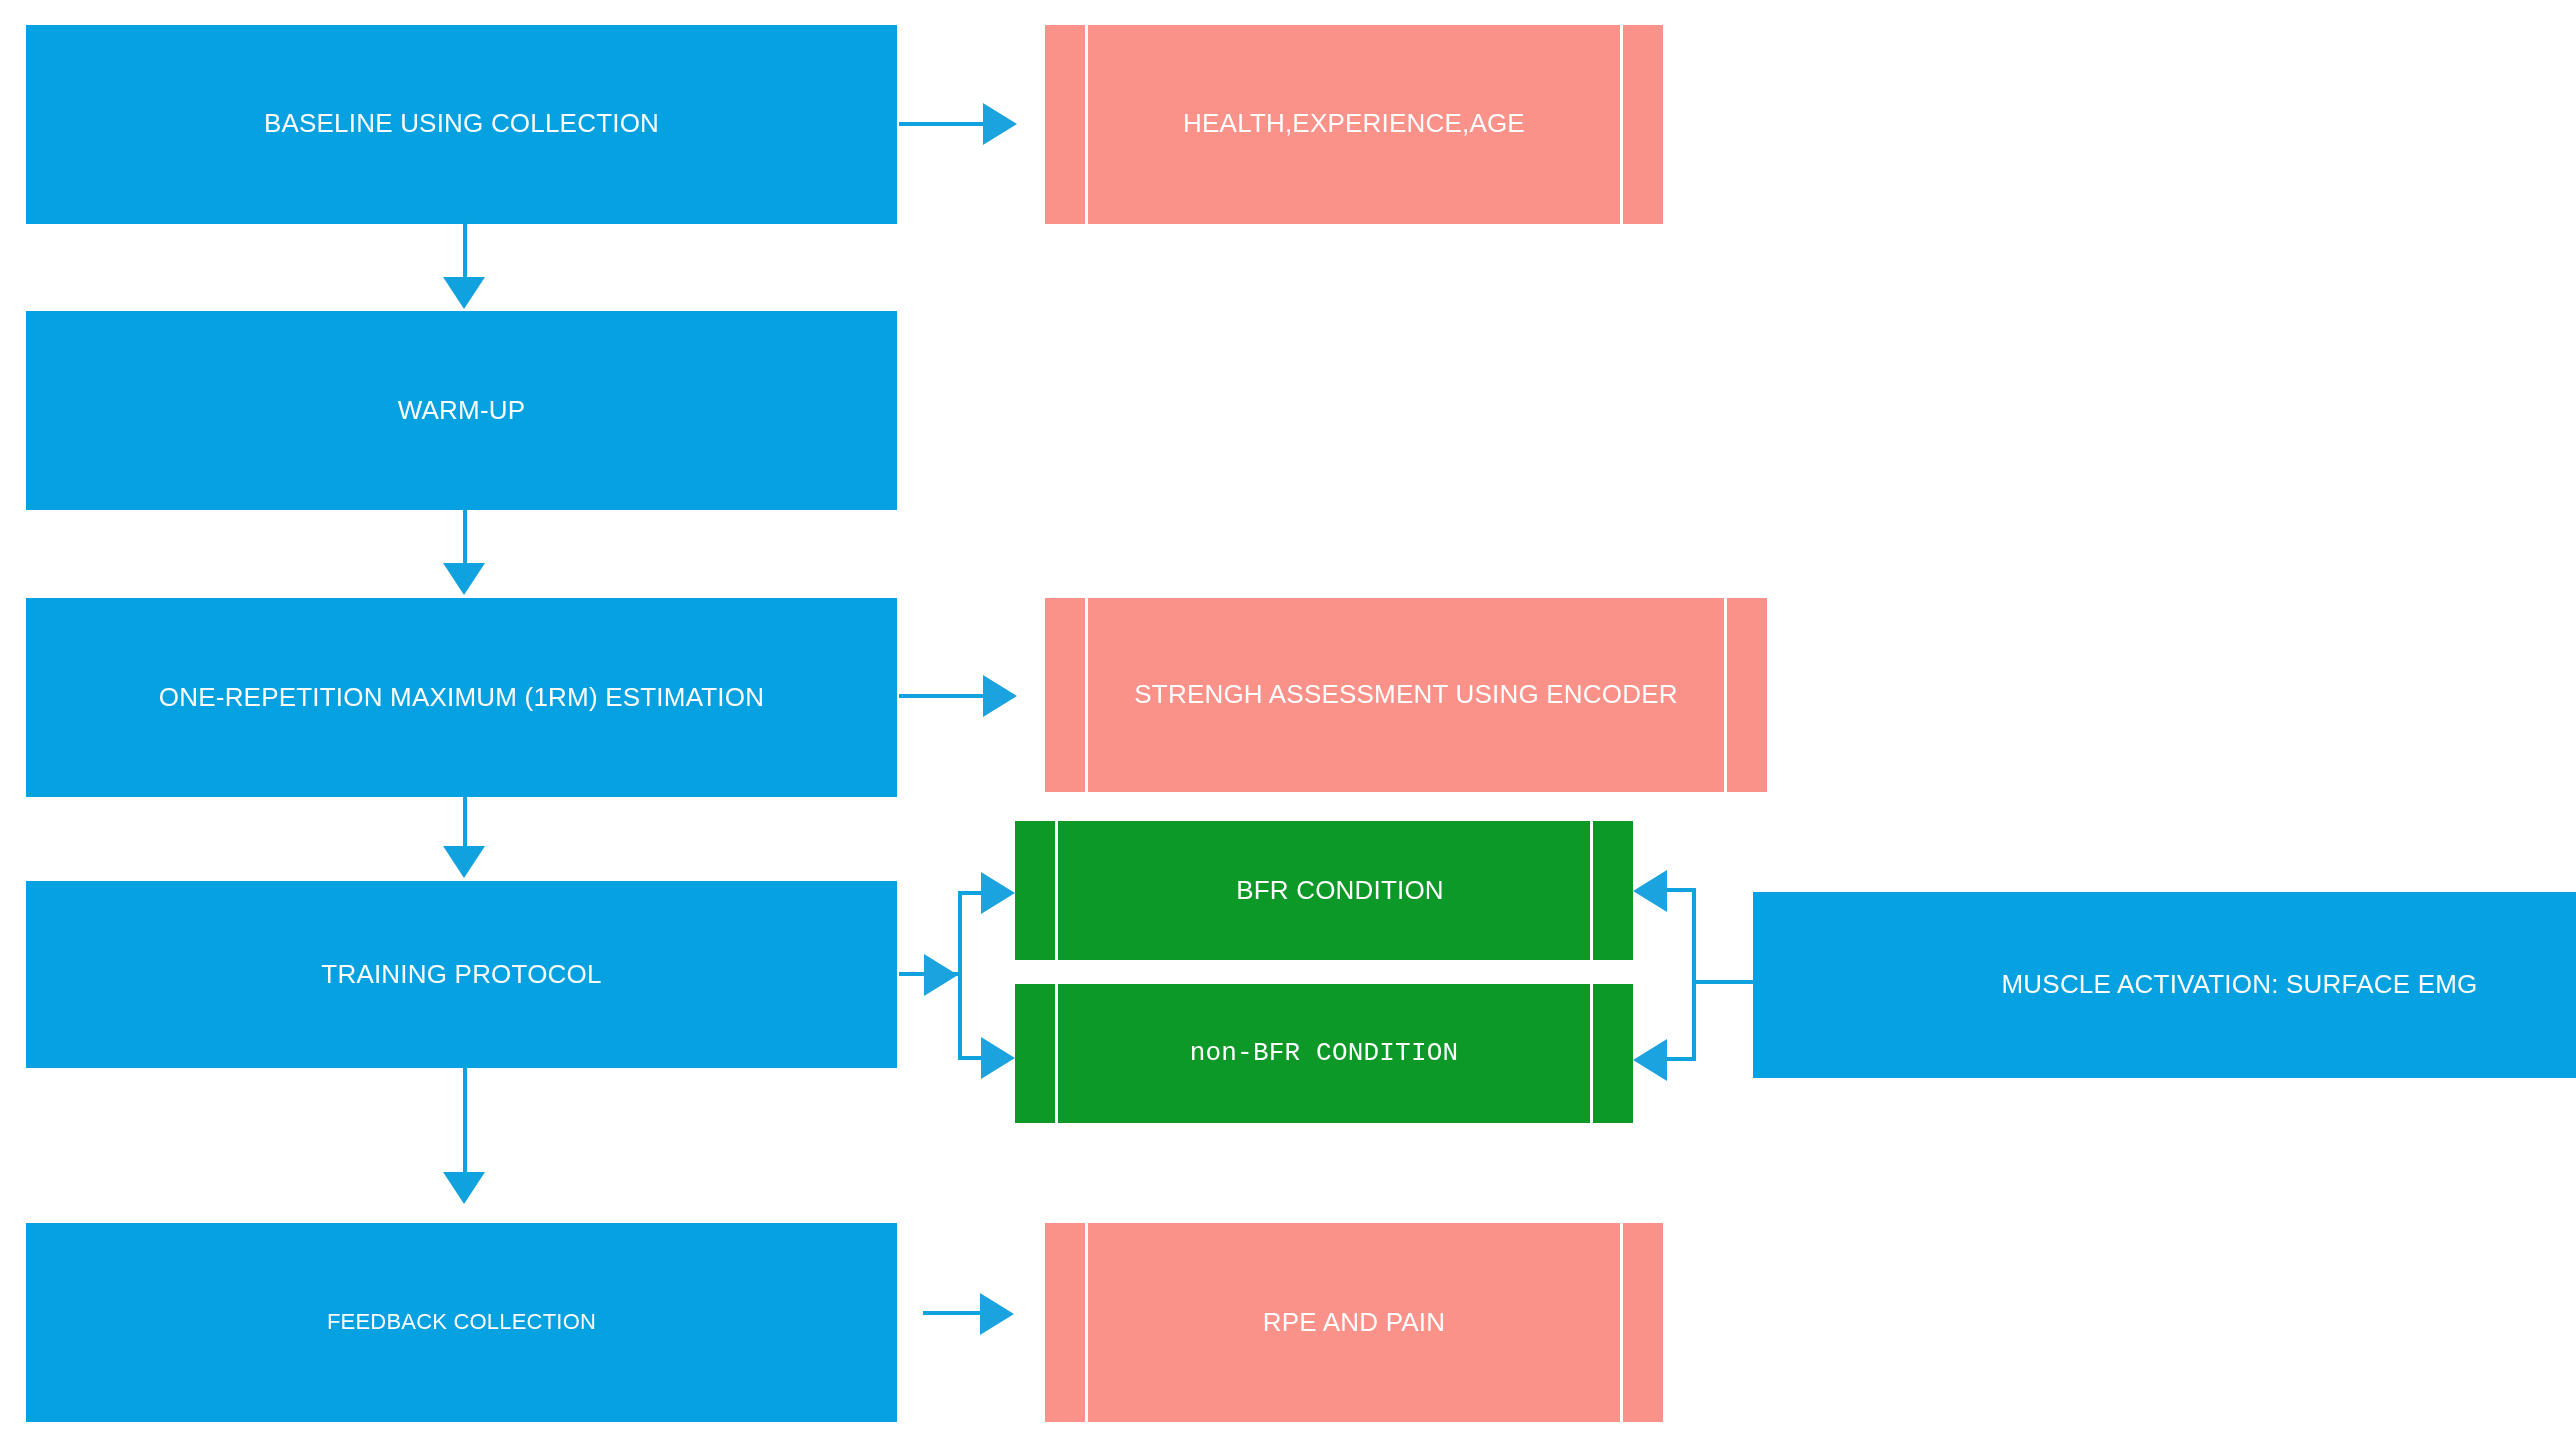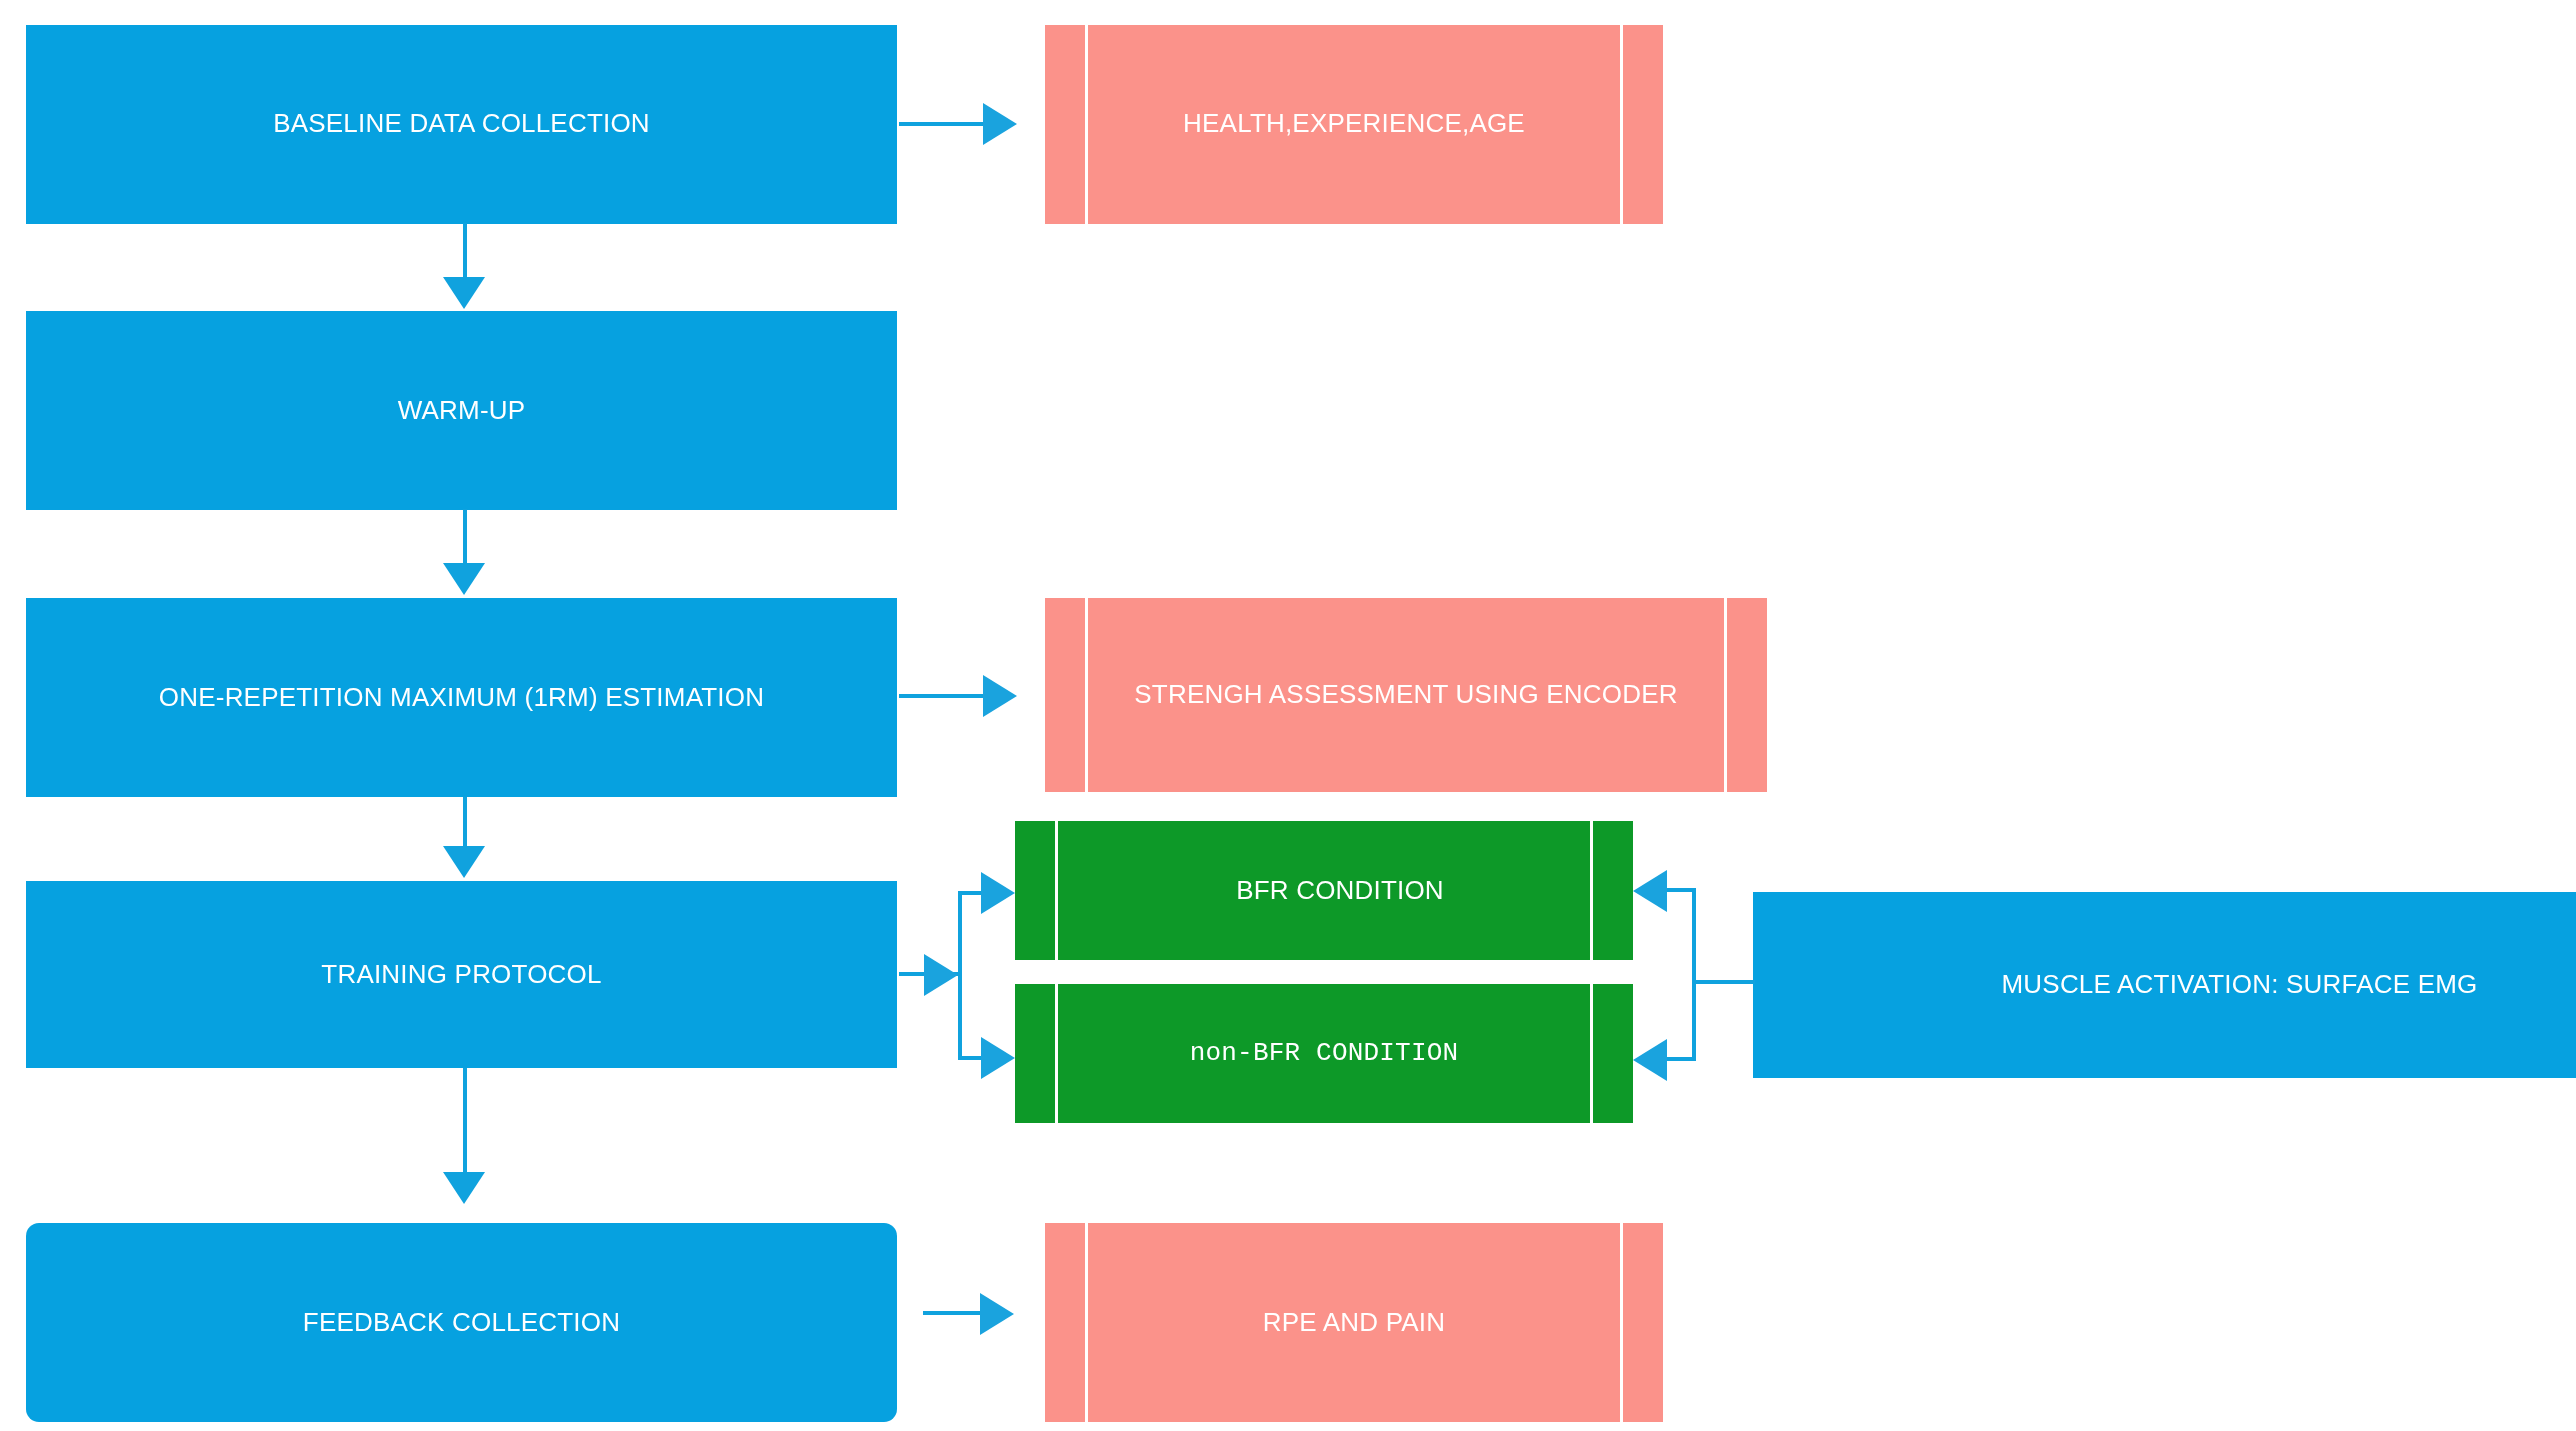--- a/index.html
+++ b/index.html
@@ -82,21 +82,21 @@
     border-right: 21px solid transparent;
     border-top: 32px solid #10a2de;
   }
 </style>
 </head>
 <body>
 
 <div id="canvas">
 
   <div class="node blue" style="left:26px; top:24.5px; width:871px; height:199px; font-size:26px;">
-    <span class="label">BASELINE DATA COLLECTION</span>
+    <span class="label">BASELINE USING COLLECTION</span>
   </div>
 
   <div class="node pink rails" style="left:1015px; top:24.5px; width:618px; height:199px; font-size:26px;">
     <span class="label">HEALTH,EXPERIENCE,AGE</span>
   </div>
 
   <div class="conn h" style="left:899px; top:122px; width:89px;"></div>
   <div class="arrow right" style="left:983px; top:103px;"></div>
 
   <div class="conn v" style="left:463px; top:223px; width:3.8px; height:60px;"></div>
@@ -154,21 +154,21 @@
 
   <div class="conn h" style="left:1663px; top:888px; width:33px;"></div>
   <div class="arrow left" style="left:1633px; top:870px;"></div>
 
   <div class="conn h" style="left:1663px; top:1057px; width:33px;"></div>
   <div class="arrow left" style="left:1633px; top:1039px;"></div>
 
   <div class="conn v" style="left:463px; top:1068px; width:3.8px; height:114px;"></div>
   <div class="arrow down" style="left:443px; top:1172px;"></div>
 
-  <div class="node blue" style="left:26px; top:1223px; width:871px; height:199px; font-size:26px;border-radius:13px;">
+  <div class="node blue" style="left:26px; top:1223px; width:871px; height:199px; font-size:22px;">
     <span class="label">FEEDBACK COLLECTION</span>
   </div>
 
   <div class="node pink rails" style="left:1015px; top:1223px; width:618px; height:199px; font-size:26px;">
     <span class="label">RPE AND PAIN</span>
   </div>
 
   <div class="conn h" style="left:923px; top:1311px; width:72px;"></div>
   <div class="arrow right" style="left:980px; top:1293px;"></div>
 

